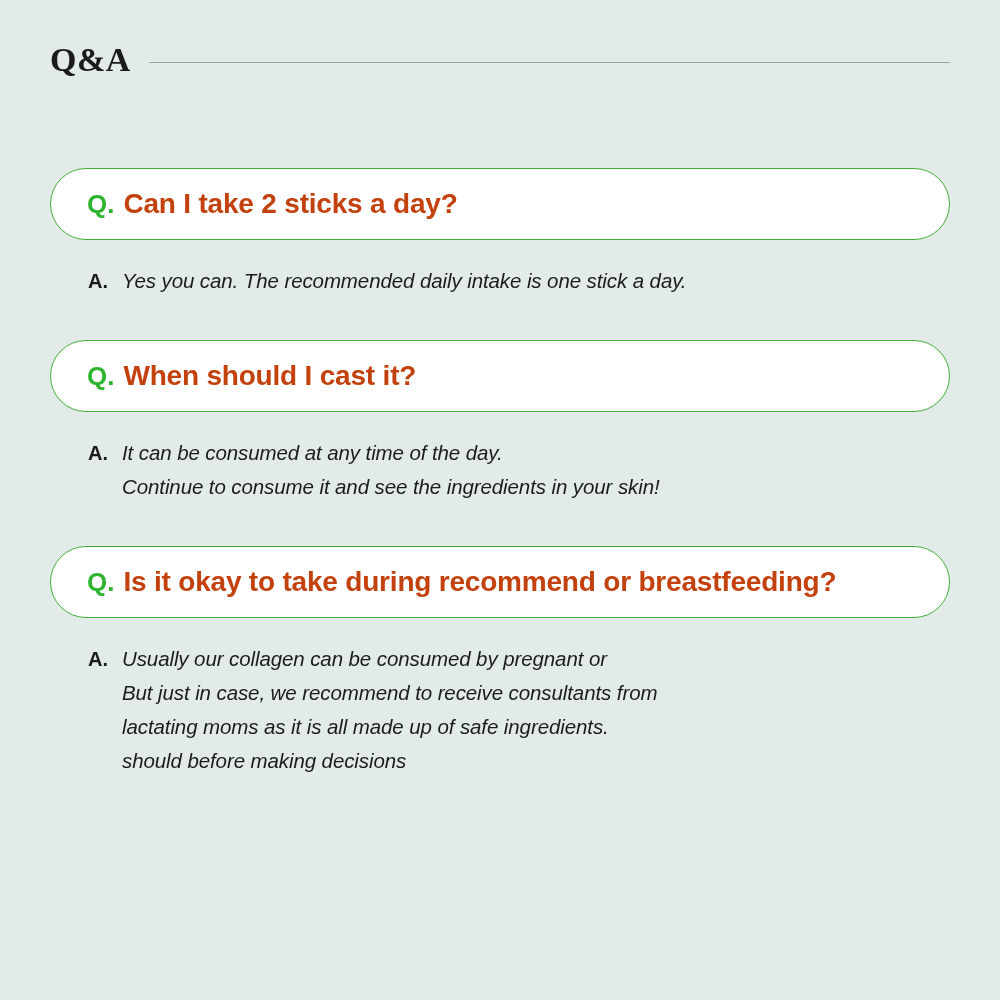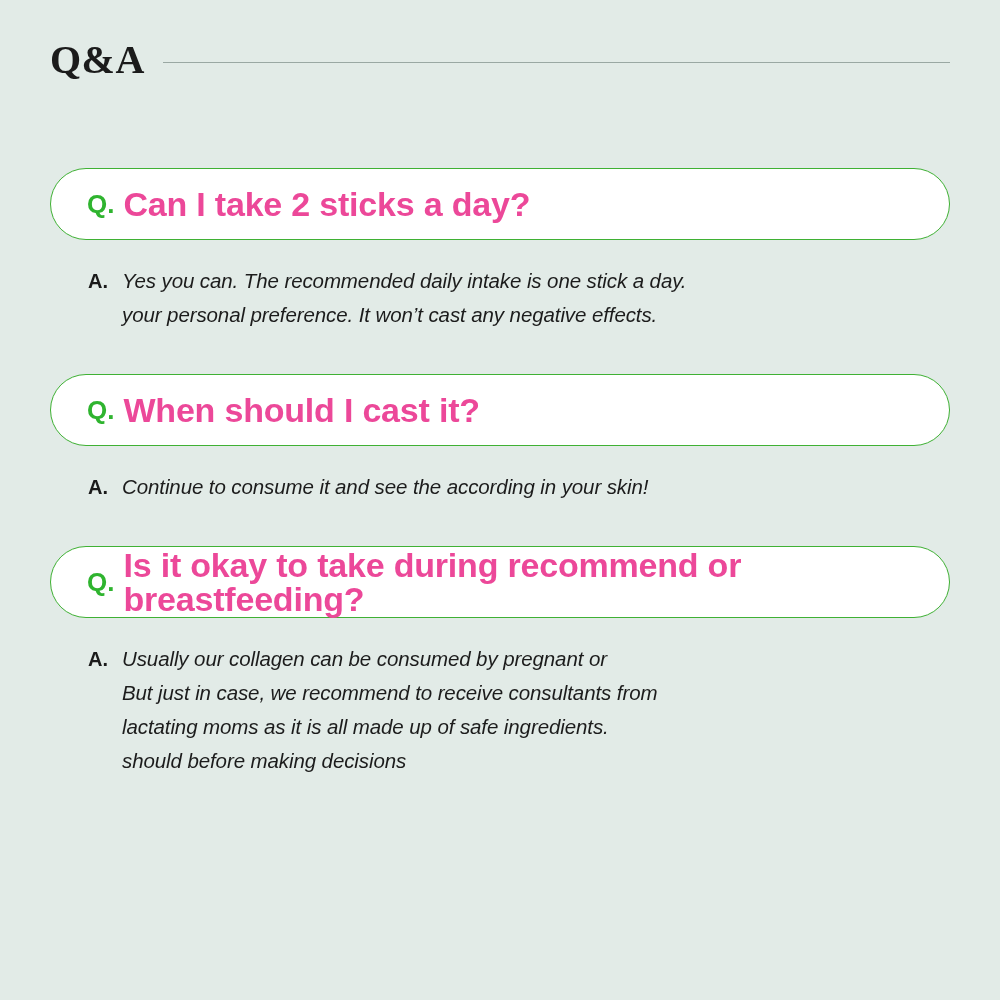--- a/index.html
+++ b/index.html
@@ -26,21 +26,21 @@
     top: 38px;
     left: 50px;
     right: 50px;
     height: 44px;
     display: flex;
     align-items: center;
   }
   .header-title {
     font-family: "Liberation Serif", serif;
     font-weight: bold;
-    font-size: 40px;
+    font-size: 34px;
     letter-spacing: 0.5px;
     color: #1b1b1b;
     line-height: 1;
     white-space: nowrap;
   }
   .header-rule {
     flex: 1;
     height: 1px;
     background: #9aa8a3;
     margin-left: 18px;
@@ -68,22 +68,22 @@
     box-sizing: border-box;
   }
   .q-mark {
     color: #2fb42f;
     font-size: 26px;
     font-weight: bold;
     margin-right: 9px;
     line-height: 1;
   }
   .q-text {
-    color: #ec4899;
-    font-size: 34px;
+    color: #c2410c;
+    font-size: 28px;
     font-weight: bold;
     line-height: 1;
     letter-spacing: -0.2px;
   }
 
   .answer-block {
     display: flex;
     margin-top: 24px;
     padding-left: 38px;
     box-sizing: border-box;
@@ -119,34 +119,34 @@
 
     <div class="qa-item">
       <div class="question-pill">
         <span class="q-mark">Q.</span>
         <span class="q-text">Can I take 2 sticks a day?</span>
       </div>
       <div class="answer-block">
         <span class="a-mark">A.</span>
         <div class="a-lines">
           <div class="a-line">Yes you can. The recommended daily intake is one stick a day.</div>
-          <div class="a-line">your personal preference. It won’t cast any negative effects.</div>
         </div>
       </div>
     </div>
 
     <div class="qa-item">
       <div class="question-pill">
         <span class="q-mark">Q.</span>
         <span class="q-text">When should I cast it?</span>
       </div>
       <div class="answer-block">
         <span class="a-mark">A.</span>
         <div class="a-lines">
-          <div class="a-line">Continue to consume it and see the according in your skin!</div>
+          <div class="a-line">It can be consumed at any time of the day.</div>
+          <div class="a-line">Continue to consume it and see the ingredients in your skin!</div>
         </div>
       </div>
     </div>
 
     <div class="qa-item">
       <div class="question-pill">
         <span class="q-mark">Q.</span>
         <span class="q-text">Is it okay to take during recommend or breastfeeding?</span>
       </div>
       <div class="answer-block">

